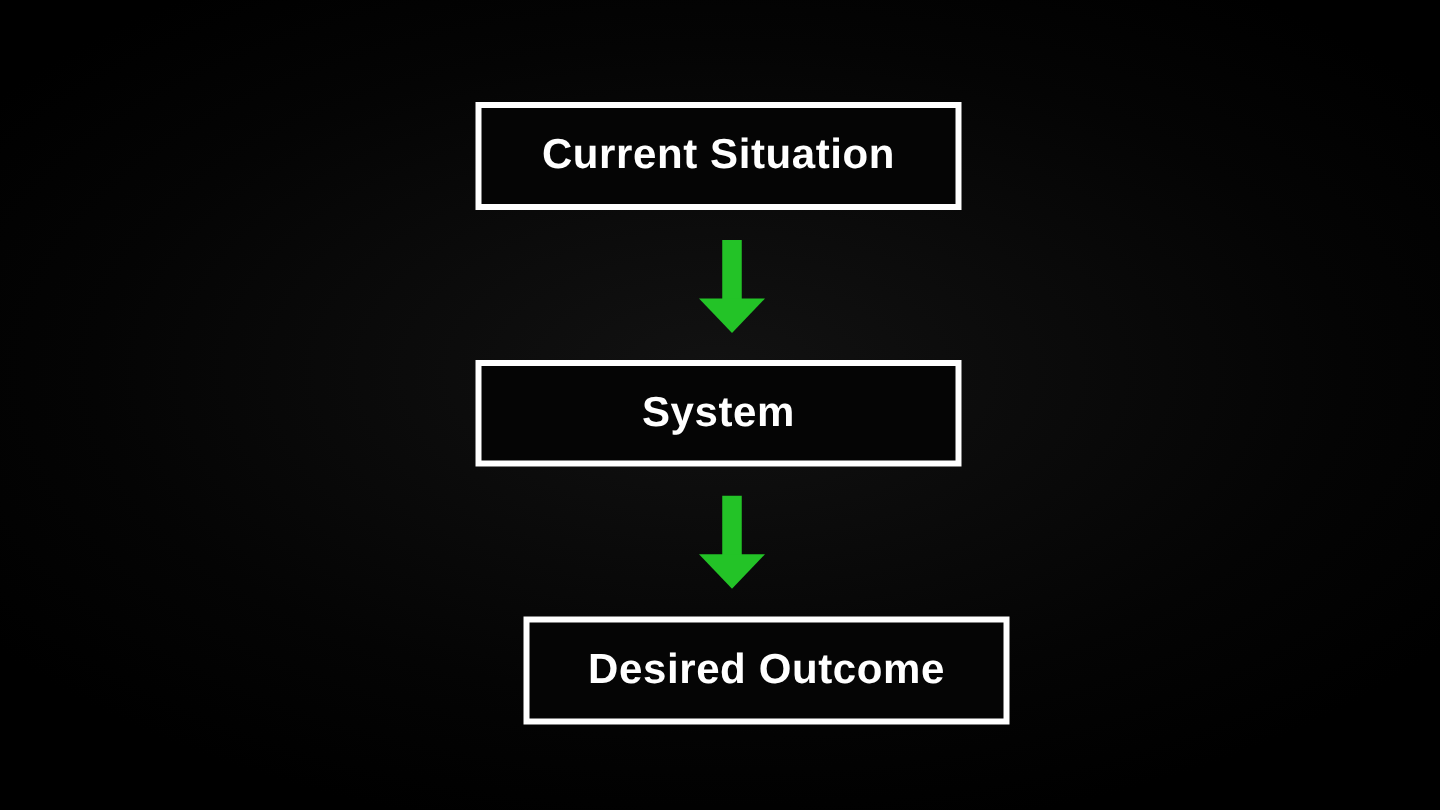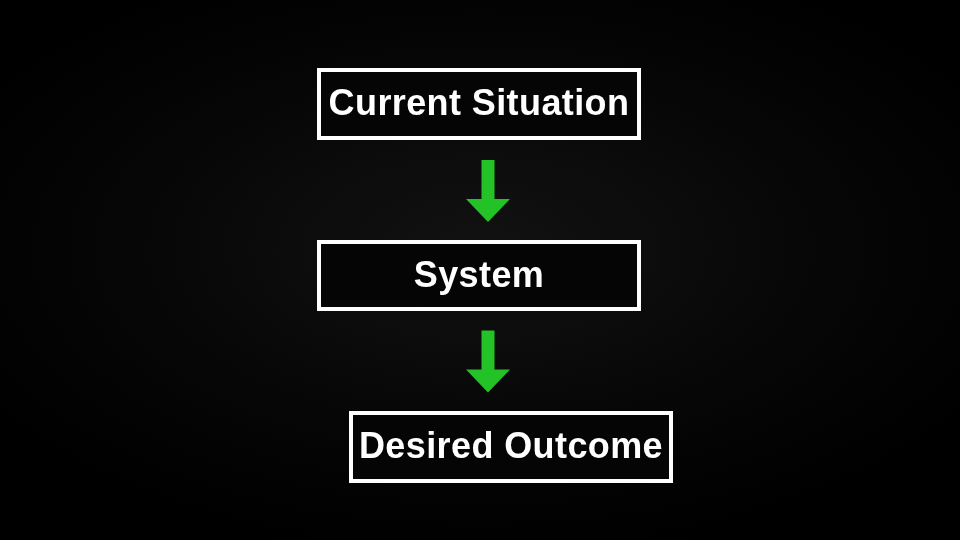--- a/index.html
+++ b/index.html
@@ -25,21 +25,21 @@
     background: var(--box-background, #050505);
     display: flex;
     align-items: center;
     justify-content: center;
   }
   .node-1 { top: 68px; }
   .node-2 { top: 240px; height: 71px; }
   .node-3 { top: 411px; margin-left: 32px; }
   .node-label {
     color: var(--text-color, #ffffff);
-    font-size: 36px;
+    font-size: 28px;
     font-weight: 700;
     letter-spacing: 0.4px;
     white-space: nowrap;
     line-height: 1;
     padding-bottom: 2px;
   }
   .arrow {
     position: absolute;
     left: 466px;
     width: 44px;

